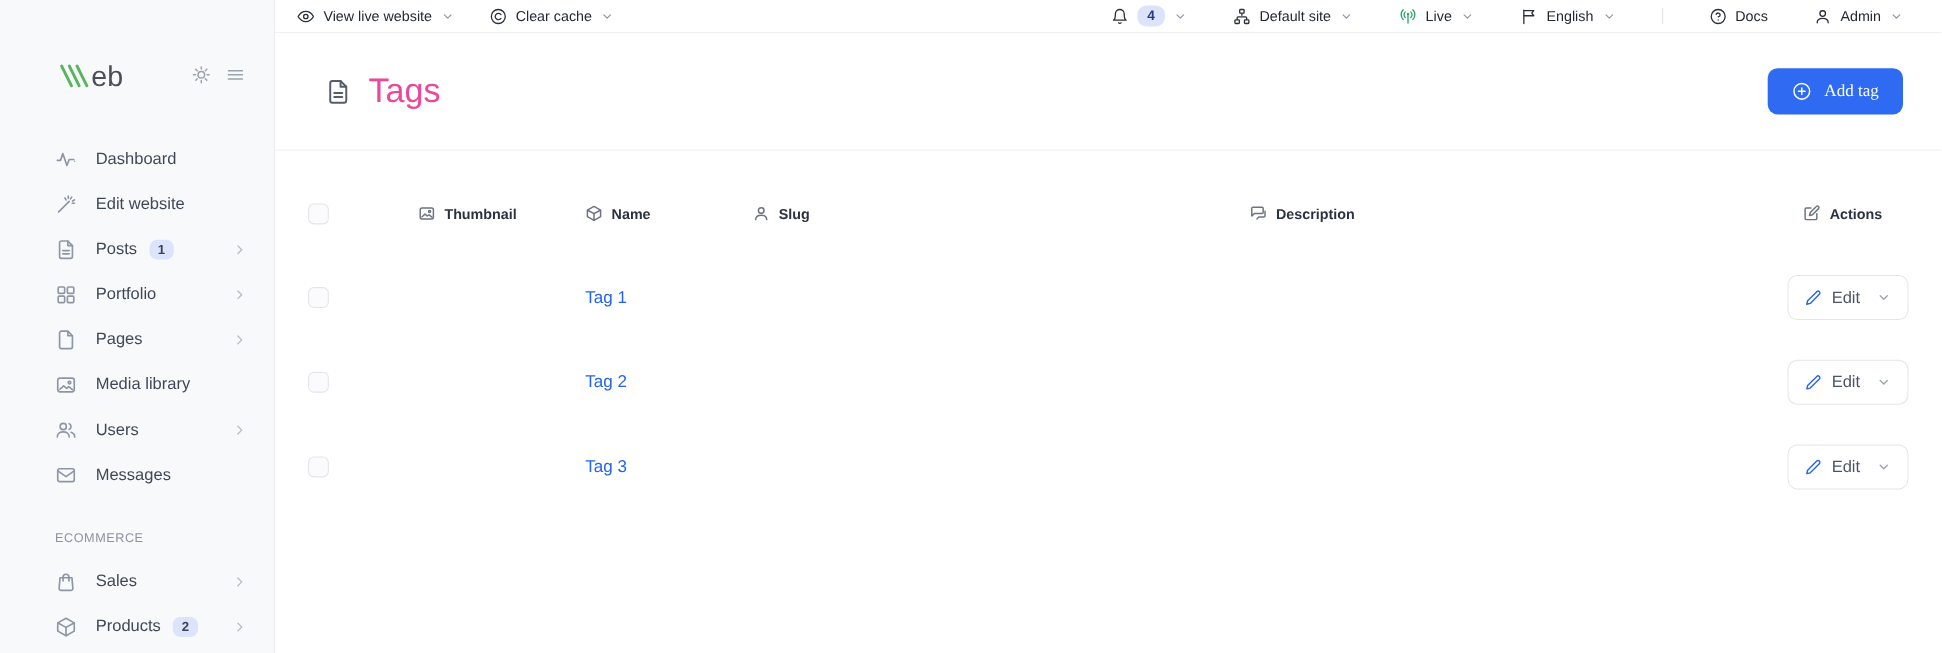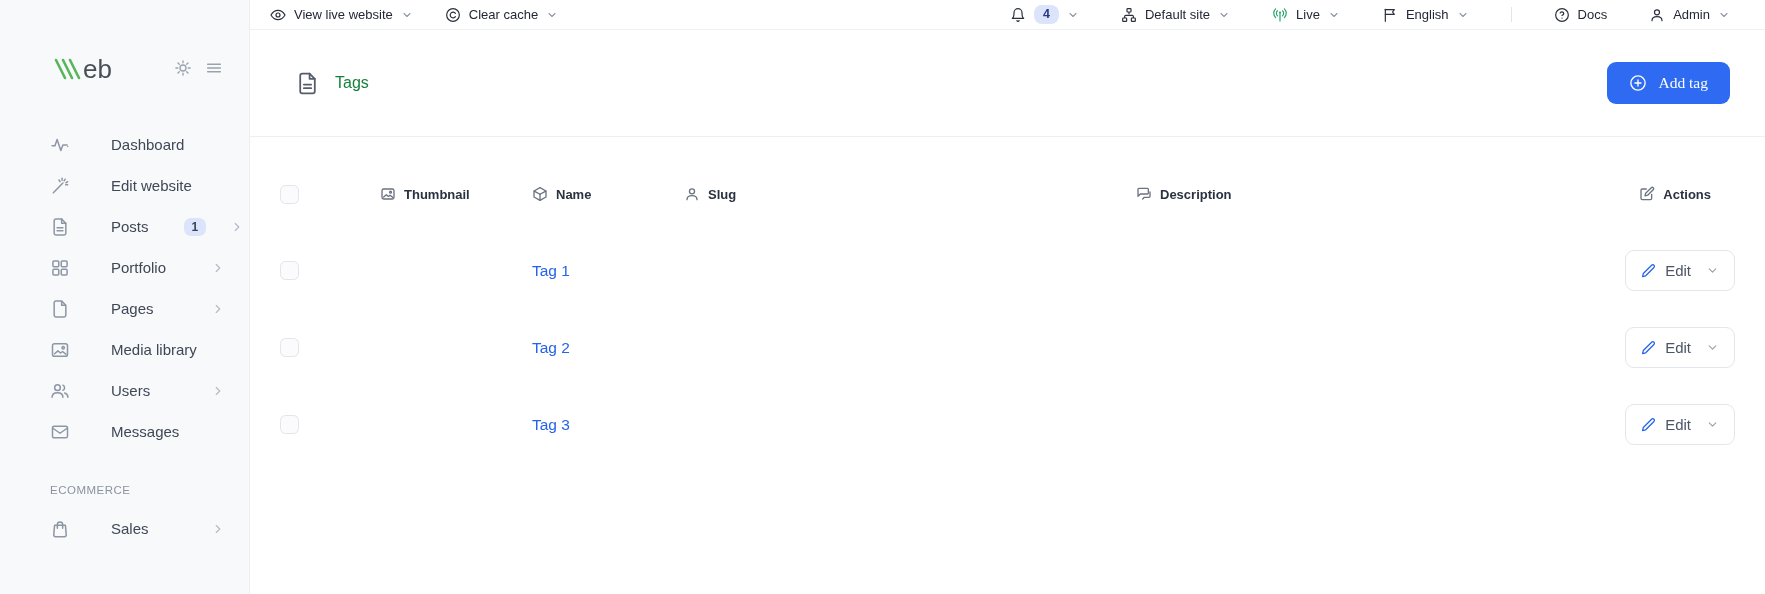--- a/index.html
+++ b/index.html
@@ -6,21 +6,21 @@
   html,body { width:1765px; height:594px; background:#fff; font-family:"Liberation Sans",sans-serif; overflow:hidden; }
   .app { display:flex; width:100%; height:100%; }
 
   
   .sidebar { width:250px; min-width:250px; height:100%; background:#f8f9fb; border-right:1px solid #eceef2; }
   .sidebar-head { display:flex; align-items:center; padding:52px 26px 0 50px;gap:23px; }
   .logo { display:flex; align-items:center; }
   .sidebar-tools { margin-left:auto; display:flex; align-items:center; gap:13px; color:#9aa2ad; }
   .tool-ic { width:18px; height:18px; }
   .nav { margin-top:40px; }
-  .nav-item { display:flex; align-items:center; height:41px; padding:0 24px 0 50px; color:#3f4856; font-size:15px; cursor:pointer;gap:24px; }
+  .nav-item { display:flex; align-items:center; height:41px; padding:0 24px 0 50px; color:#3f4856; font-size:15px; cursor:pointer; }
   .nav-ic { width:20px; height:20px; color:#8d96a4; margin-right:17px; flex:none; }
   .badge { background:var(--badge-bg,#dbe4fb); color:#3a4457; border-radius:7px; font-size:12px; font-weight:700; padding:3px 8px; margin-left:11px; line-height:1; }
   .chev-r { width:14px; height:14px; color:#b4bbc6; margin-left:auto; flex:none; }
   .nav-section { padding:32px 0 12px 50px; font-size:11.5px; letter-spacing:.5px; color:#8b93a1; }
 
   
   .right-pane { flex:1; display:flex; flex-direction:column; min-width:0; }
   .topbar { height:30px; display:flex; align-items:center; background:#fff; border-bottom:1px solid #eef0f3; padding:0 35px 0 20px; font-size:13px; color:#222834; }
   .tb-item { display:flex; align-items:center; gap:8px; cursor:pointer; white-space:nowrap; }
   .tb-ic { width:16px; height:16px; color:#2a303b; flex:none; }
@@ -28,21 +28,21 @@
   .tb-left { display:flex; align-items:center; gap:32px; }
   .tb-right { margin-left:auto; display:flex; align-items:center; gap:42px; }
   .notif-badge { background:var(--badge-bg,#dbe4fb); color:#253a84; font-weight:700; font-size:12.5px; border-radius:8px; padding:3px 9px; line-height:1; }
   .tb-divider { width:1px; height:15px; background:#e2e5ea; }
   .green { color:var(--live-green,#27a468); }
 
   
   .page-header { height:107px; display:flex; align-items:center; justify-content:space-between; padding:0 35px 0 45px; border-bottom:1px solid #edeff3; }
   .title-wrap { display:flex; align-items:center; gap:15px; }
   .title-ic { width:25px; height:25px; color:#555d6b; }
-  .page-title { font-size:16px; color:#15803d; font-weight:400; }
+  .page-title { font-size:31px; color:#ec4899; font-weight:400; }
   .add-btn { display:flex; align-items:center; gap:11px; height:42px; padding:0 22px; background:var(--accent,#2e6bf2); color:#fff; border:none; border-radius:9px; font-size:15.5px; font-family:Liberation Serif, serif; cursor:pointer; }
   .btn-ic { width:18px; height:18px; }
 
   
   .table { padding:37px 30px 0 30px; }
   .grid-row { display:grid; grid-template-columns:100px 152px 152px 452px 478px 1fr; align-items:center; }
   .thead { height:40px; margin-bottom:18px; }
   .th { display:flex; align-items:center; gap:8px; font-size:13px; font-weight:700; color:#2a3140; }
   .th-ic { width:16px; height:16px; color:#6b7280; flex:none; }
   .th-actions { justify-self:end; padding-right:24px; }
@@ -163,20 +163,32 @@
       <div class="nav-item">
         <svg class="nav-ic" viewBox="0 0 24 24" fill="none" stroke="currentColor" stroke-width="1.8" stroke-linecap="round" stroke-linejoin="round">
             <path d="M5.5 7.5h13l1 11.5a2 2 0 0 1-2 2.2h-11a2 2 0 0 1-2-2.2z"></path>
             <path d="M8.8 11V6.8a3.2 3.2 0 0 1 6.4 0V11"></path>
           </svg>
         <span>Sales</span>
         <svg class="chev-r" viewBox="0 0 24 24" fill="none" stroke="currentColor" stroke-width="2" stroke-linecap="round" stroke-linejoin="round">
             <polyline points="9 6 15 12 9 18"></polyline>
           </svg>
       </div>
+      <div class="nav-item">
+        <svg class="nav-ic" viewBox="0 0 24 24" fill="none" stroke="currentColor" stroke-width="1.8" stroke-linecap="round" stroke-linejoin="round">
+            <path d="M21 16.5v-9L12 2.5 3 7.5v9l9 5z"></path>
+            <path d="M3.3 7.7 12 12.4l8.7-4.7"></path>
+            <path d="M12 21.5v-9"></path>
+          </svg>
+        <span>Products</span>
+        <span class="badge">2</span>
+        <svg class="chev-r" viewBox="0 0 24 24" fill="none" stroke="currentColor" stroke-width="2" stroke-linecap="round" stroke-linejoin="round">
+            <polyline points="9 6 15 12 9 18"></polyline>
+          </svg>
+      </div>
     </nav>
   </aside>
 
   <div class="right-pane">
 
     <header class="topbar">
       <div class="tb-left">
         <div class="tb-item">
           <svg class="tb-ic" viewBox="0 0 24 24" fill="none" stroke="currentColor" stroke-width="1.8" stroke-linecap="round" stroke-linejoin="round">
               <path d="M1.5 12s4-7 10.5-7 10.5 7 10.5 7-4 7-10.5 7S1.5 12 1.5 12z"></path>

